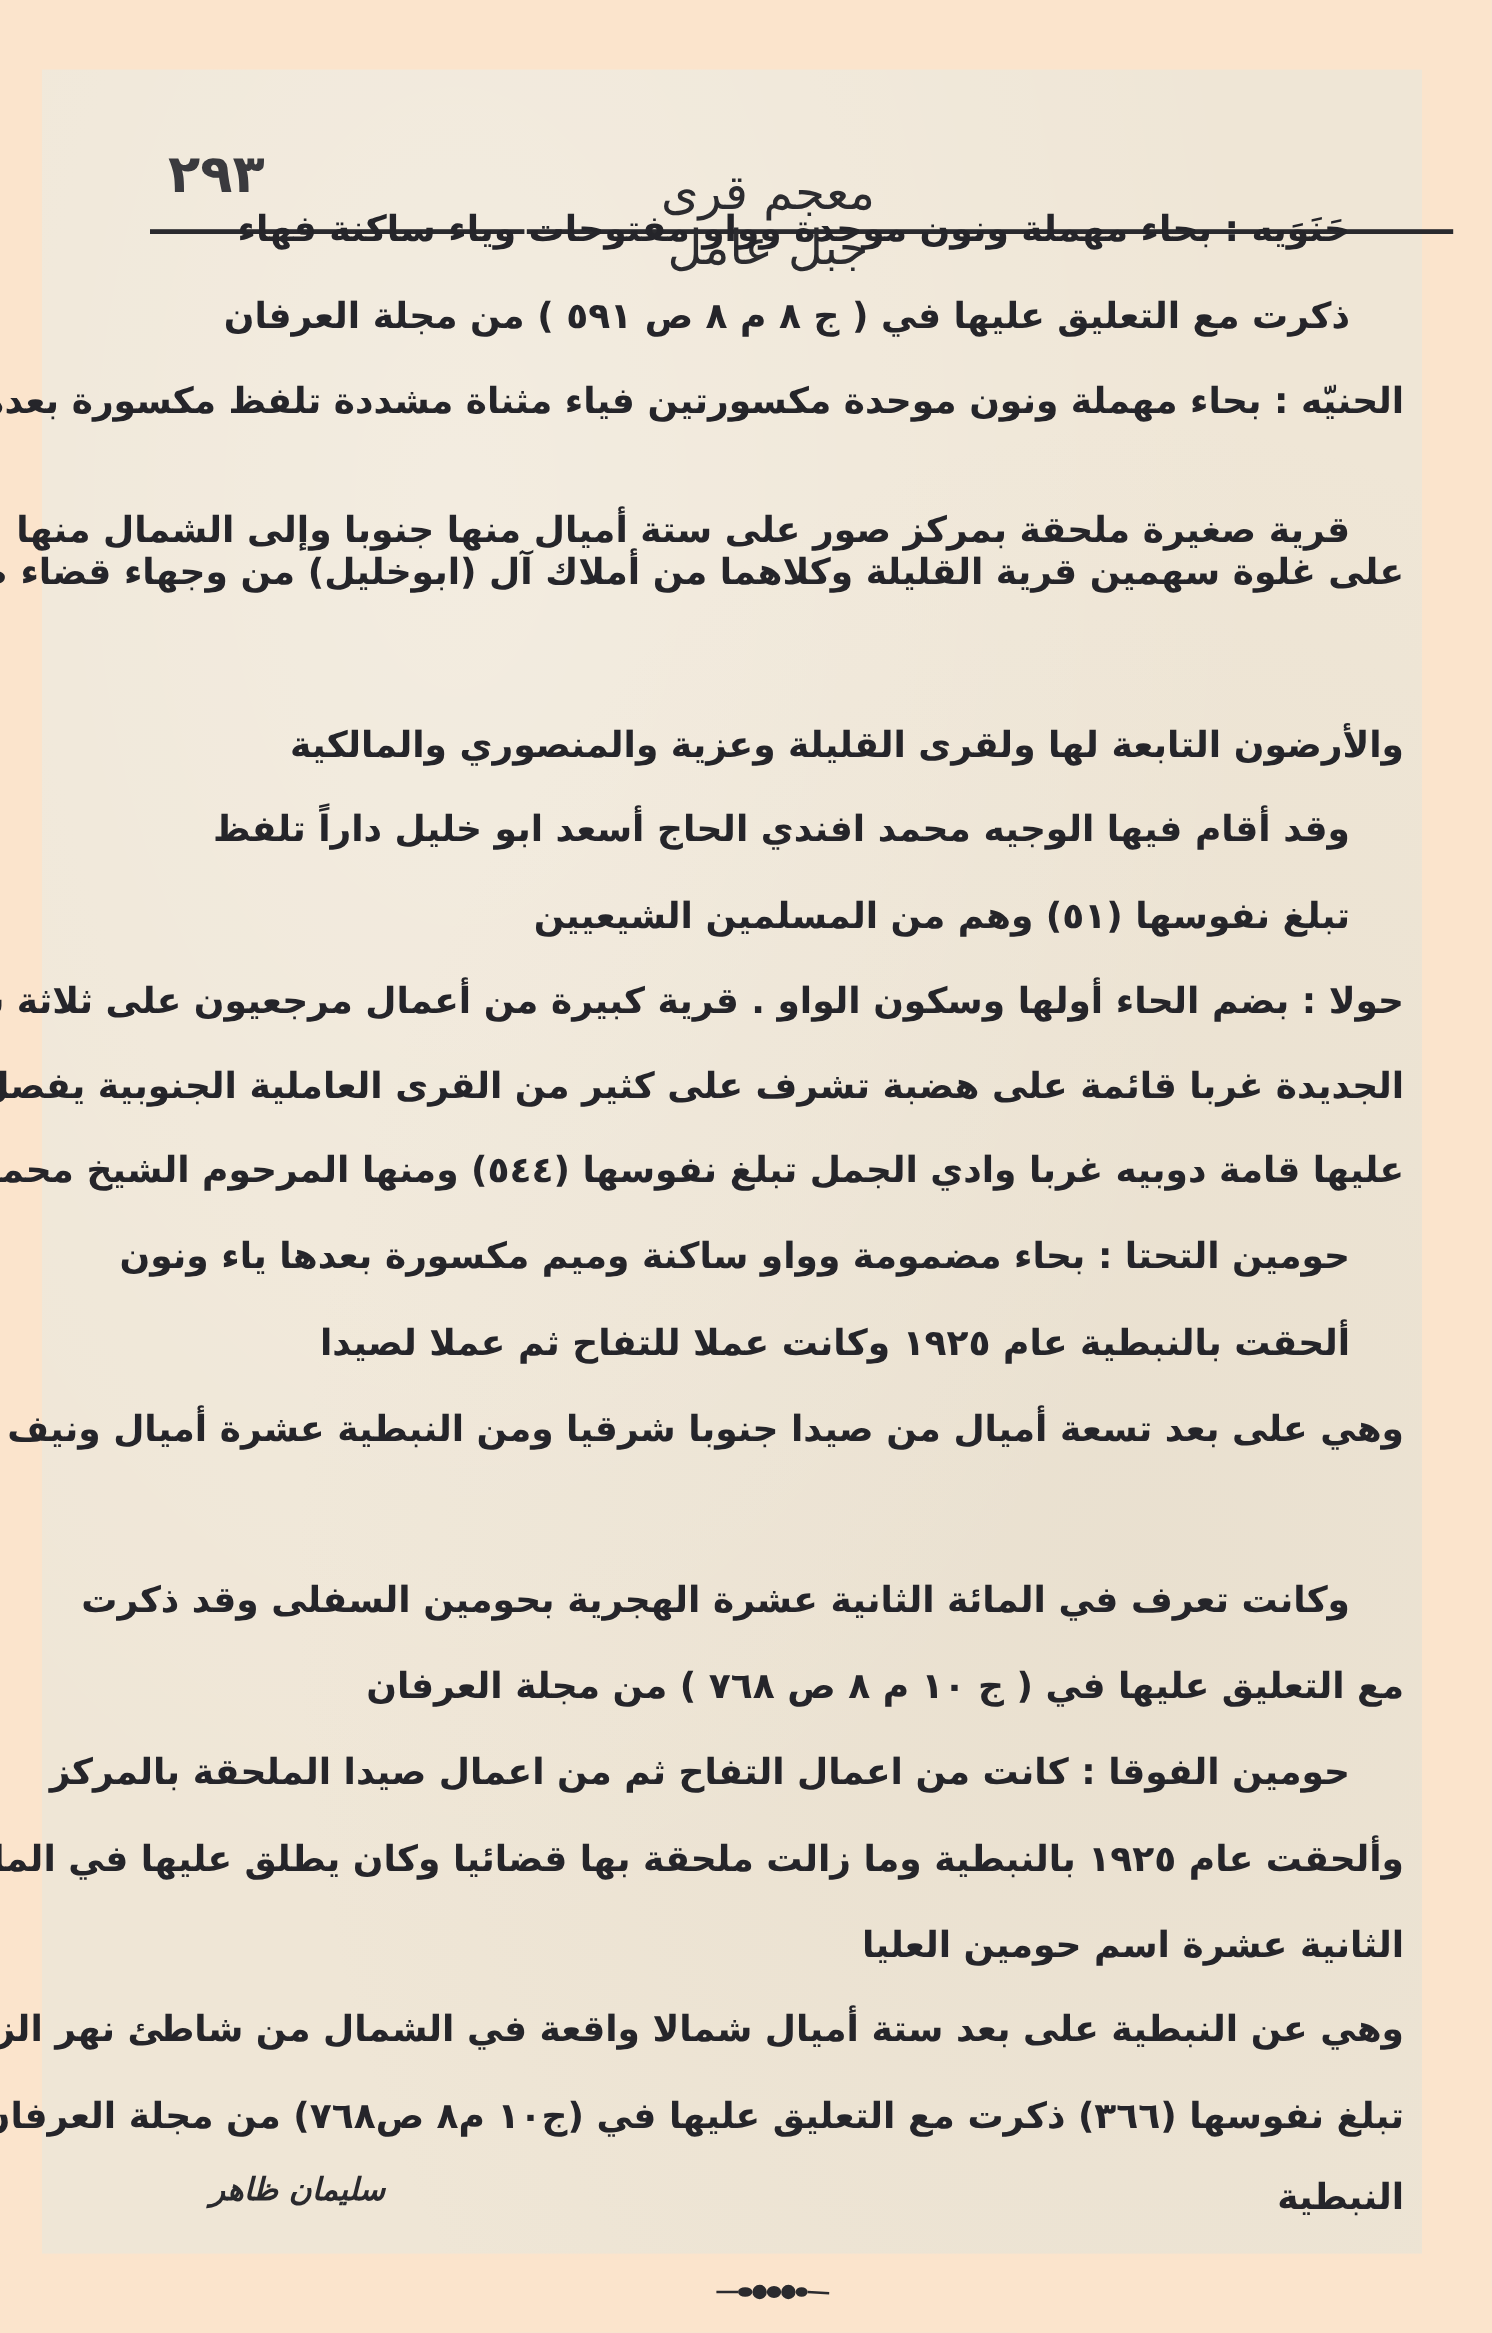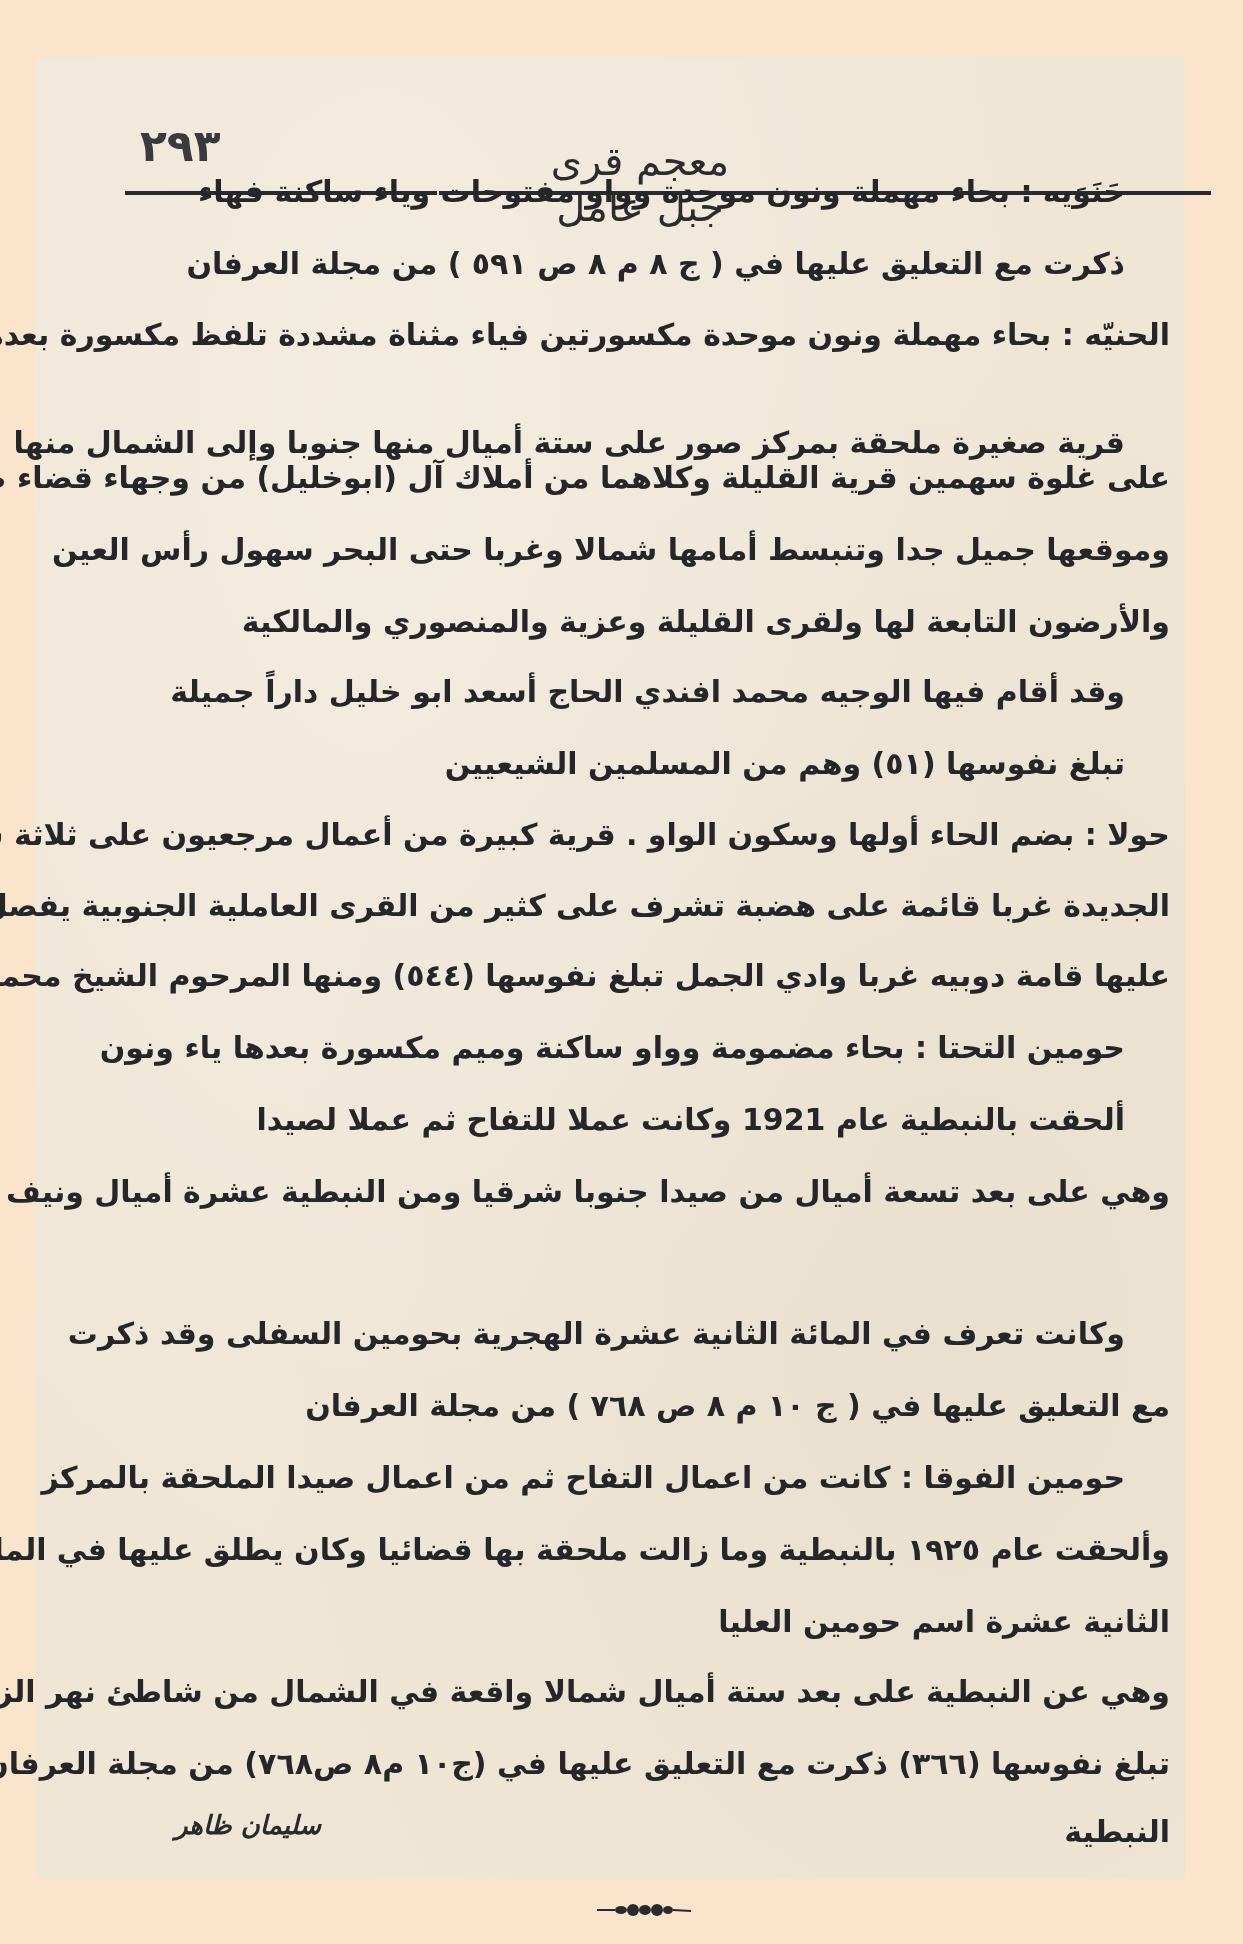--- a/index.html
+++ b/index.html
@@ -79,29 +79,28 @@
   <div class="running-title">معجم قرى جبل عامل</div>
   <div class="rule rule-left"></div>
   <div class="rule rule-right"></div>
 
   <div class="body-lines">
     <div class="line" style="top: 112px; right: 60px; max-width: 1120px; margin-left: 32px;">حَنَوَيه : بحاء مهملة ونون موحدة وواو مفتوحات وياء ساكنة فهاء</div>
     <div class="line" style="top: 184px; right: 60px; max-width: 1120px;">ذكرت مع التعليق عليها في ( ج ٨ م ٨ ص ٥٩١ ) من مجلة العرفان</div>
     <div class="line" style="top: 255px; right: 15px; max-width: 1120px;">الحنيّه : بحاء مهملة ونون موحدة مكسورتين فياء مثناة مشددة تلفظ مكسورة بعدها هاء</div>
     <div class="line" style="top: 327px; right: 60px; max-width: 1120px; margin-top: 36px;">قرية صغيرة ملحقة بمركز صور على ستة أميال منها جنوبا وإلى الشمال منها</div>
     <div class="line" style="top: 398px; right: 15px; max-width: 1120px;">على غلوة سهمين قرية القليلة وكلاهما من أملاك آل (ابوخليل) من وجهاء قضاء صور</div>
-    <div class="line" style="top: 470px; right: 15px; max-width: 1120px;">وموقعها جميل جدا وتنبسط أمامها شمالا وغربا حتى البحر سهول رأس العين</div>
     <div class="line" style="top: 542px; right: 15px; max-width: 1120px;">والأرضون التابعة لها ولقرى القليلة وعزية والمنصوري والمالكية</div>
-    <div class="line" style="top: 612px; right: 60px; max-width: 1120px;">وقد أقام فيها الوجيه محمد افندي الحاج أسعد ابو خليل داراً جميلة</div>
+    <div class="line" style="top: 612px; right: 60px; max-width: 1120px;">وقد أقام فيها الوجيه محمد افندي الحاج أسعد ابو خليل داراً تلفظ</div>
     <div class="line" style="top: 684px; right: 60px; max-width: 1120px;">تبلغ نفوسها (٥١) وهم من المسلمين الشيعيين</div>
     <div class="line" style="top: 755px; right: 15px; max-width: 1120px;">حولا : بضم الحاء أولها وسكون الواو . قرية كبيرة من أعمال مرجعيون على ثلاثة ساعات عن</div>
     <div class="line" style="top: 826px; right: 15px; max-width: 1120px;">الجديدة غربا قائمة على هضبة تشرف على كثير من القرى العاملية الجنوبية يفصل بينها وبين الهضبة القائمة</div>
     <div class="line" style="top: 896px; right: 15px; max-width: 1120px;">عليها قامة دوبيه غربا وادي الجمل تبلغ نفوسها (٥٤٤) ومنها المرحوم الشيخ محمد سليمان الشاعر المعروف</div>
     <div class="line" style="top: 968px; right: 60px; max-width: 1120px;">حومين التحتا : بحاء مضمومة وواو ساكنة وميم مكسورة بعدها ياء ونون</div>
-    <div class="line" style="top: 1040px; right: 60px; max-width: 1120px;">ألحقت بالنبطية عام 1921 وكانت عملا للتفاح ثم عملا لصيدا</div>
+    <div class="line" style="top: 1040px; right: 60px; max-width: 1120px;">ألحقت بالنبطية عام ١٩٢٥ وكانت عملا للتفاح ثم عملا لصيدا</div>
     <div class="line" style="top: 1112px; right: 15px; max-width: 1120px;">وهي على بعد تسعة أميال من صيدا جنوبا شرقيا ومن النبطية عشرة أميال ونيف شمالا</div>
     <div class="line" style="top: 1254px; right: 60px; max-width: 1120px;">وكانت تعرف في المائة الثانية عشرة الهجرية بحومين السفلى وقد ذكرت</div>
     <div class="line" style="top: 1326px; right: 15px; max-width: 1120px;">مع التعليق عليها في ( ج ١٠ م ٨ ص ٧٦٨ ) من مجلة العرفان</div>
     <div class="line" style="top: 1398px; right: 60px; max-width: 1120px;">حومين الفوقا :    كانت من اعمال التفاح ثم من اعمال صيدا الملحقة بالمركز</div>
     <div class="line" style="top: 1470px; right: 15px; max-width: 1120px;">وألحقت عام ١٩٢٥ بالنبطية وما زالت ملحقة بها قضائيا وكان يطلق عليها في المائة</div>
     <div class="line" style="top: 1542px; right: 15px; max-width: 1120px;">الثانية عشرة اسم حومين العليا</div>
     <div class="line" style="top: 1612px; right: 15px; max-width: 1120px;">وهي عن النبطية على بعد ستة أميال شمالا واقعة في الشمال من شاطئ نهر الزهراني</div>
     <div class="line" style="top: 1684px; right: 15px; max-width: 1120px;">تبلغ نفوسها (٣٦٦) ذكرت مع التعليق عليها في (ج١٠ م٨ ص٧٦٨) من مجلة العرفان</div>
     <div class="line" style="top: 1752px; right: 15px; max-width: 1120px;">النبطية</div>
   </div>

